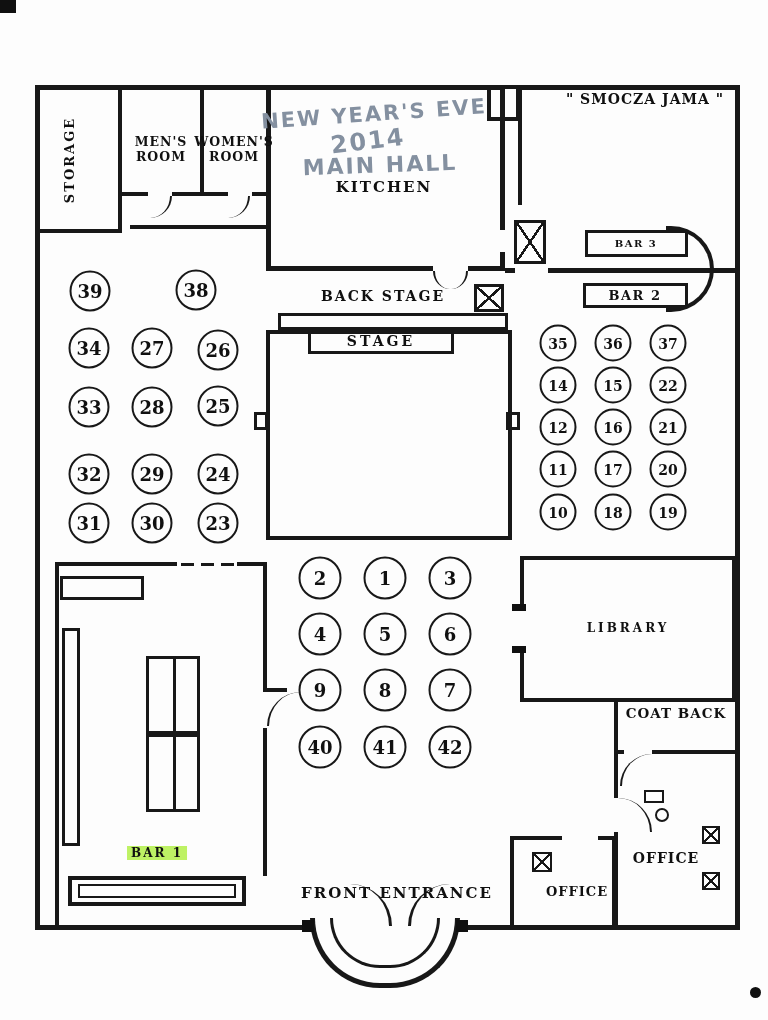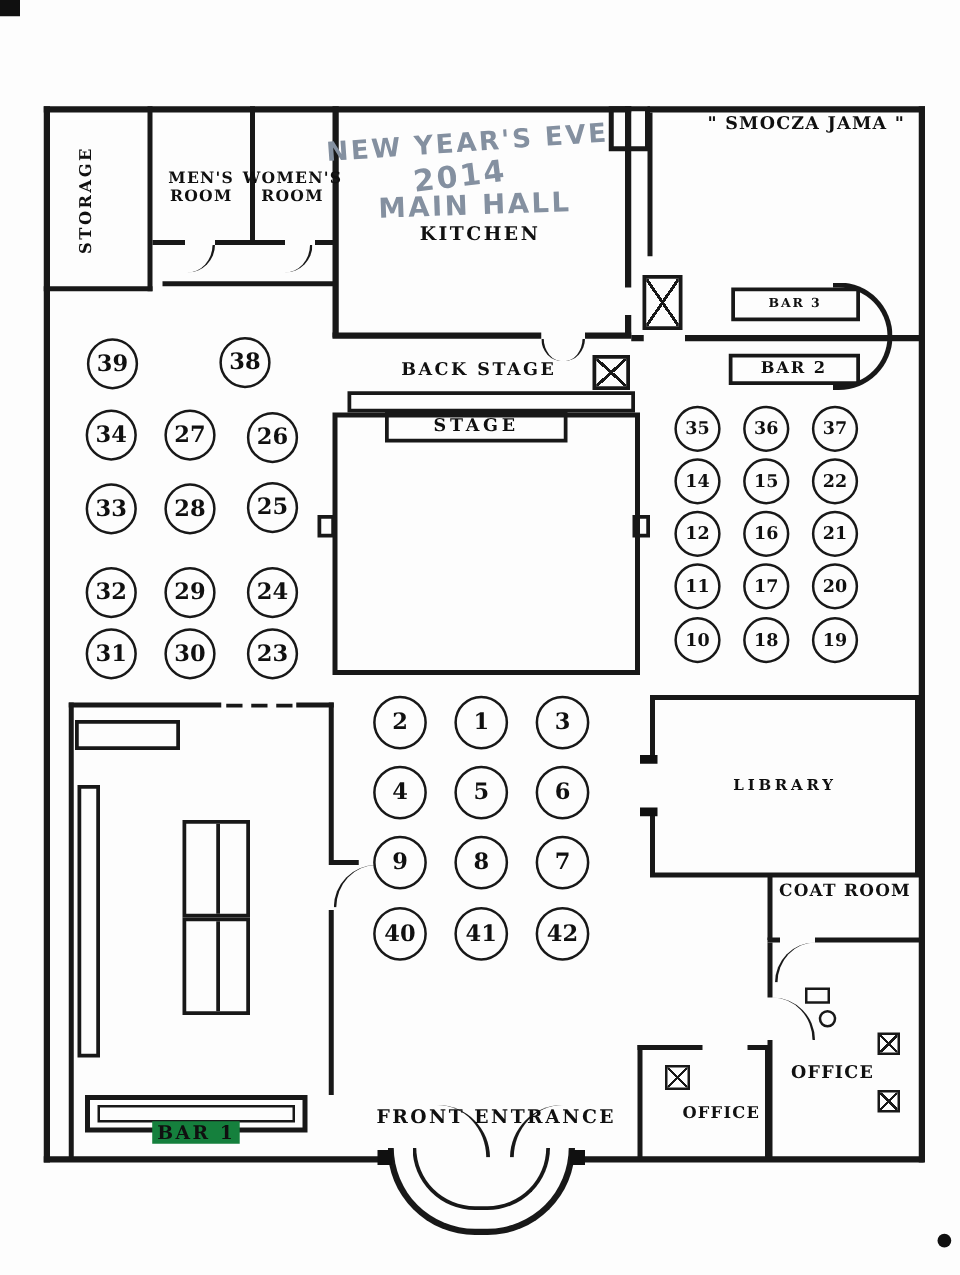--- a/index.html
+++ b/index.html
@@ -146,24 +146,24 @@
     <div>ROOM</div>
   </div>
 
   <div class="label" style="left:384px;top:187px;font-size:15px;letter-spacing:2px">KITCHEN</div>
   <div class="label" style="left:645px;top:99px;font-size:14px;letter-spacing:1px">" SMOCZA JAMA "</div>
   <div class="label" style="left:636px;top:243px;font-size:10px">BAR 3</div>
   <div class="label" style="left:635px;top:295px;font-size:13px">BAR 2</div>
   <div class="label" style="left:383px;top:296px;font-size:14px;letter-spacing:2px">BACK STAGE</div>
   <div class="label" style="left:381px;top:341px;font-size:14px;letter-spacing:3px">STAGE</div>
   <div class="label" style="left:628px;top:628px;font-size:12px;letter-spacing:3px">LIBRARY</div>
-  <div class="label" style="left:676px;top:713px;font-size:13.5px;letter-spacing:1px">COAT ROOM</div>
+  <div class="label" style="left:676px;top:713px;font-size:13.5px;letter-spacing:1px">COAT BACK</div>
   <div class="label" style="left:666px;top:858px;font-size:14px;letter-spacing:1px">OFFICE</div>
   <div class="label" style="left:577px;top:891px;font-size:13px;letter-spacing:1px">OFFICE</div>
-  <div class="label" style="left:157px;top:906px;font-size:15px;letter-spacing:2px;background:#15803d;padding:0 4px">BAR 1</div>
+  <div class="label" style="left:157px;top:853px;font-size:12px;letter-spacing:2px;background:#bef264;padding:0 4px">BAR 1</div>
   <div class="label" style="left:397px;top:893px;font-size:15px;letter-spacing:2px">FRONT ENTRANCE</div>
 
   <div class="hand" style="left:374px;top:114px;font-size:21px">NEW YEAR'S EVE</div>
   <div class="hand" style="left:368px;top:141px;font-size:24px;transform:translate(-50%,-50%) rotate(-7deg)">2014</div>
   <div class="hand" style="left:380px;top:165px;font-size:22px;transform:translate(-50%,-50%) rotate(-2deg)">MAIN HALL</div>
 
   <div id="tables-layer">
       <div class="table-circle gL" style="left: 90px; top: 291px;">39</div>
       <div class="table-circle gL" style="left: 152px; top: 290px; margin-left: 44px;">38</div>
       <div class="table-circle gL" style="left: 89px; top: 348px;">34</div>

